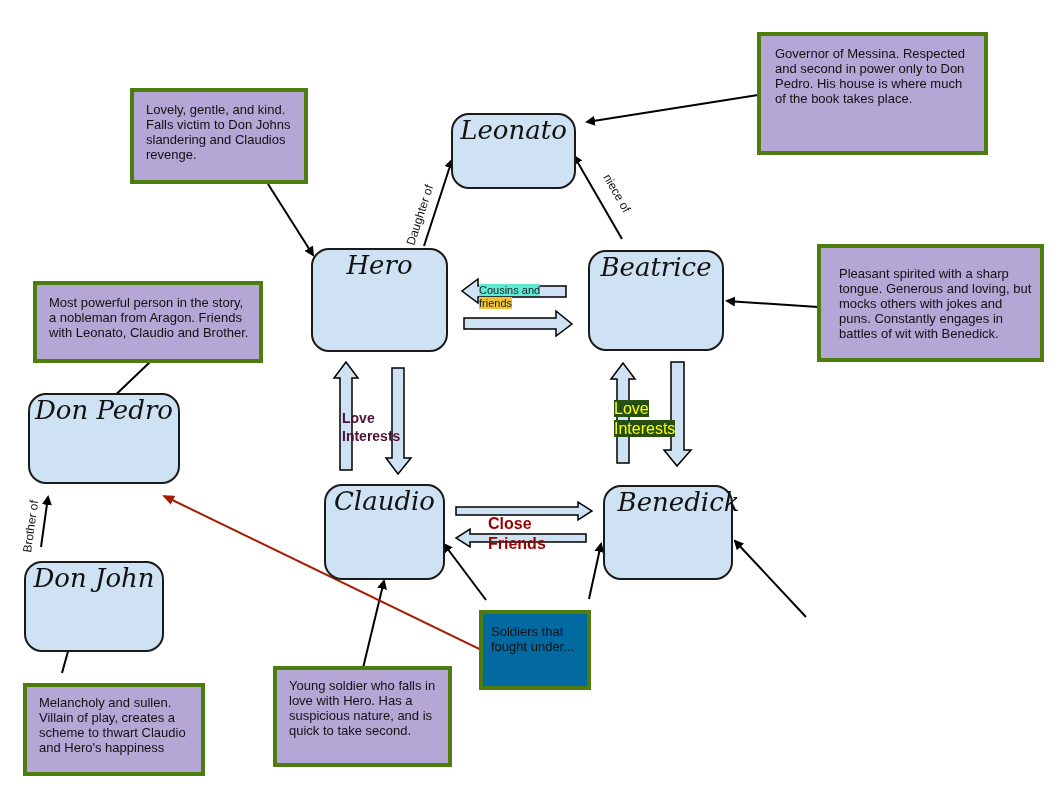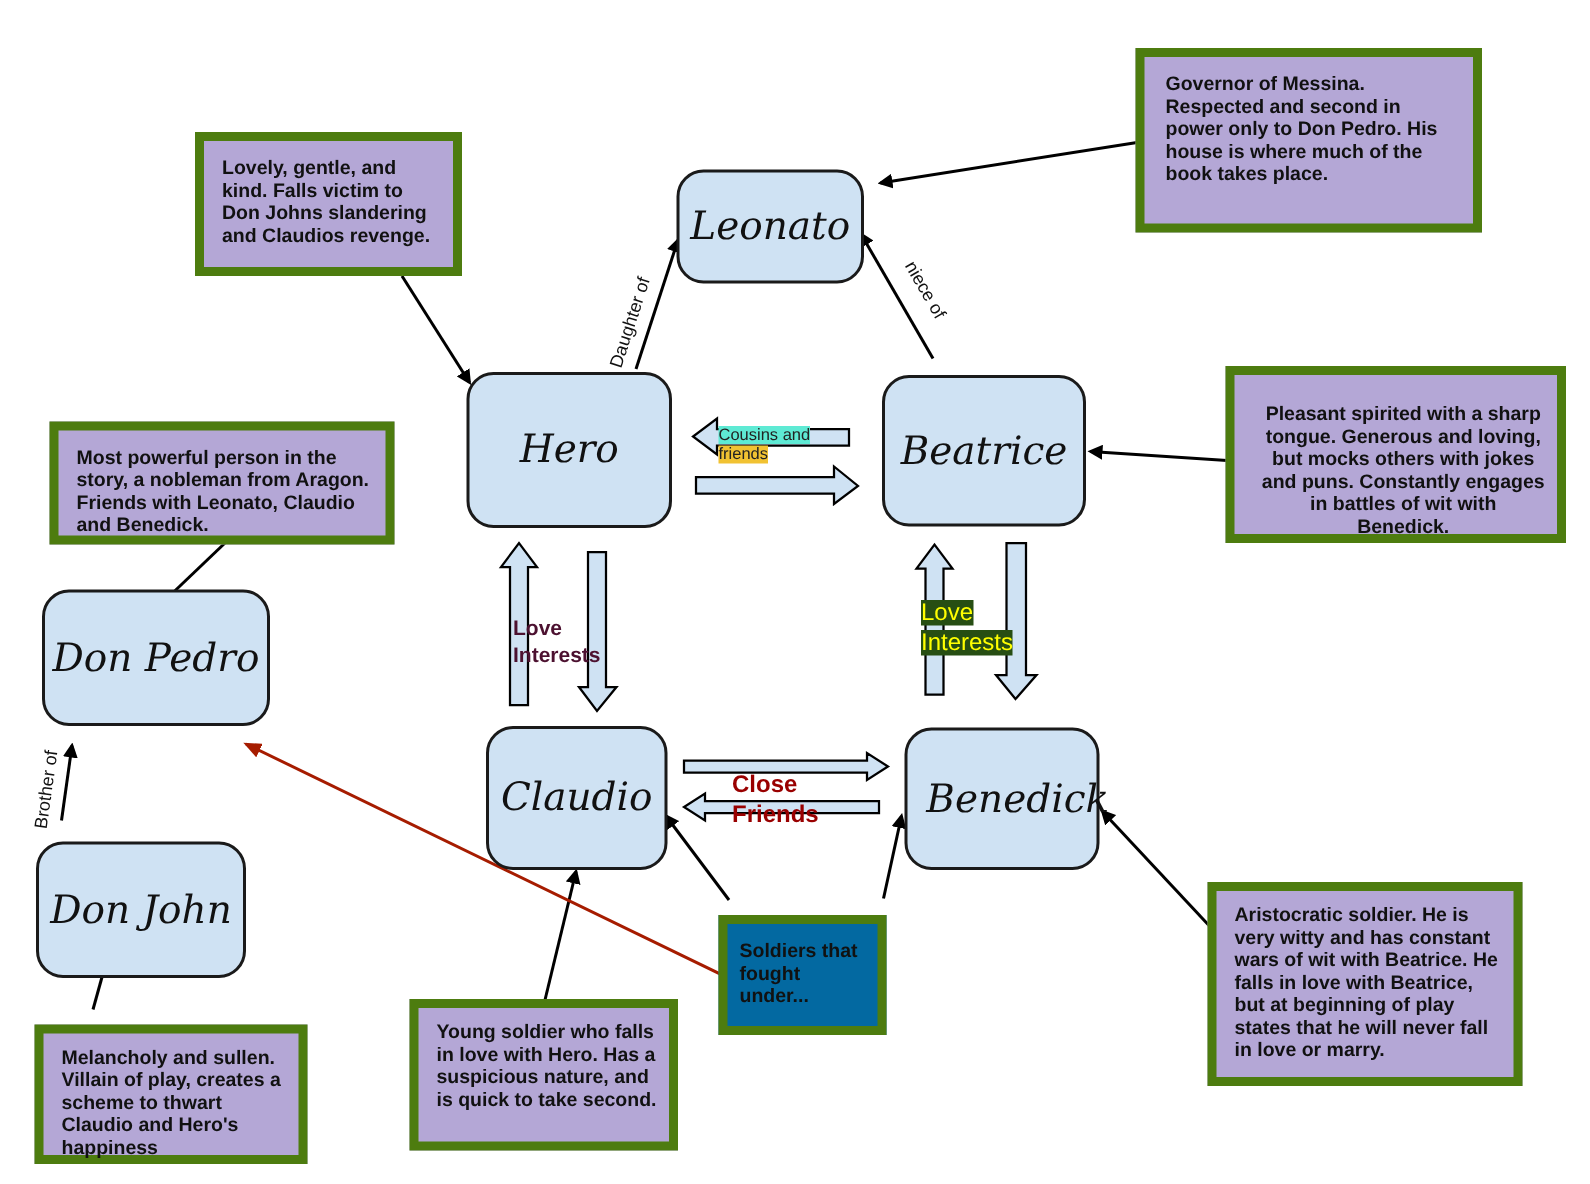--- a/index.html
+++ b/index.html
@@ -1,28 +1,27 @@
 <!DOCTYPE html>
 <html><head>
 <meta charset="utf-8">
 <style>
   html, body { margin:0; padding:0; background:#ffffff; }
   #canvas { position:relative; width:1060px; height:789px; overflow:hidden; background:#ffffff; }
   .node {
     position:absolute; box-sizing:border-box;
     background:#cfe2f3; border:2px solid #1a1a1a; border-radius:18px;
-    display:flex; align-items:center; justify-content:center;
+    display:flex; justify-content:center;
     font-family:"DejaVu Serif", serif; font-style:italic; font-size:26px; color:#111;
   }
   .note {
     position:absolute; box-sizing:border-box;
-    background:#b4a7d6; border:6px solid #4d7c0f;
+    background:#b4a7d6; border:4px solid #4d7c0f;
     font-family:"Liberation Sans", sans-serif; font-size:13px; line-height:15px; color:#111;
     padding:10px 8px 8px 12px;
-    font-weight:bold;
   }
   .note.orange { background:#0369a1; }
   svg#links { position:absolute; left:0; top:0; }
   .edge-label { font-family:"Liberation Sans", sans-serif; font-size:12px; fill:#111; }
   .hl {
     position:absolute; font-family:"Liberation Sans", sans-serif;
   }
 </style>
 </head>
 <body>
@@ -89,23 +88,22 @@
     </div>
   <div class="node" style="left:324px;top:484px;width:121px;height:96px;">
       <span>Claudio</span>
     </div>
   <div class="node" style="left:603px;top:485px;width:130px;height:95px;padding-left:21px;">
       <span>Benedick</span>
     </div>
 
   <div class="note" style="left:89px;top:88px;width:178px;height:96px;margin-left:41px;">Lovely, gentle, and kind. Falls victim to Don Johns slandering and Claudios revenge.</div>
   <div class="note" style="left:757px;top:32px;width:231px;height:123px;padding-left:14px;">Governor of Messina. Respected and second in power only to Don Pedro. His house is where much of the book takes place.</div>
-  <div class="note" style="left:33px;top:281px;width:230px;height:82px;">Most powerful person in the story, a nobleman from Aragon. Friends with Leonato, Claudio and Benedick.</div>
-  <div class="note" style="left:817px;top:244px;width:227px;height:118px;padding-top:18px;padding-left:18px;text-align:center;">Pleasant spirited with a sharp tongue. Generous and loving, but mocks others with jokes and puns. Constantly engages in battles of wit with Benedick.</div>
-  <div class="note" style="left:805px;top:588px;width:210px;height:136px;padding-top:8px;">Aristocratic soldier. He is very witty and has constant wars of wit with Beatrice. He falls in love with Beatrice, but at beginning of play states that he will never fall in love or marry.</div>
+  <div class="note" style="left:33px;top:281px;width:230px;height:82px;">Most powerful person in the story, a nobleman from Aragon. Friends with Leonato, Claudio and Brother.</div>
+  <div class="note" style="left:817px;top:244px;width:227px;height:118px;padding-top:18px;padding-left:18px;">Pleasant spirited with a sharp tongue. Generous and loving, but mocks others with jokes and puns. Constantly engages in battles of wit with Benedick.</div>
   <div class="note" style="left:23px;top:683px;width:182px;height:93px;padding-top:8px;">Melancholy and sullen. Villain of play, creates a scheme to thwart Claudio and Hero's happiness</div>
   <div class="note" style="left:273px;top:666px;width:179px;height:101px;padding-top:8px;">Young soldier who falls in love with Hero. Has a suspicious nature, and is quick to take second.</div>
   <div class="note orange" style="left:479px;top:610px;width:112px;height:80px;padding-top:10px;padding-left:8px;">Soldiers that fought under...</div>
 
   <div class="hl" style="left:479px;top:284px;font-size:11px;line-height:13px;color:#222;">
     <span style="background:#5eead4;">Cousins and</span><br>
     <span style="background:#f1c232;">friends</span>
   </div>
 
   <div class="hl" style="left:342px;top:409px;font-size:14px;line-height:18px;font-weight:bold;color:#4c1130;">

